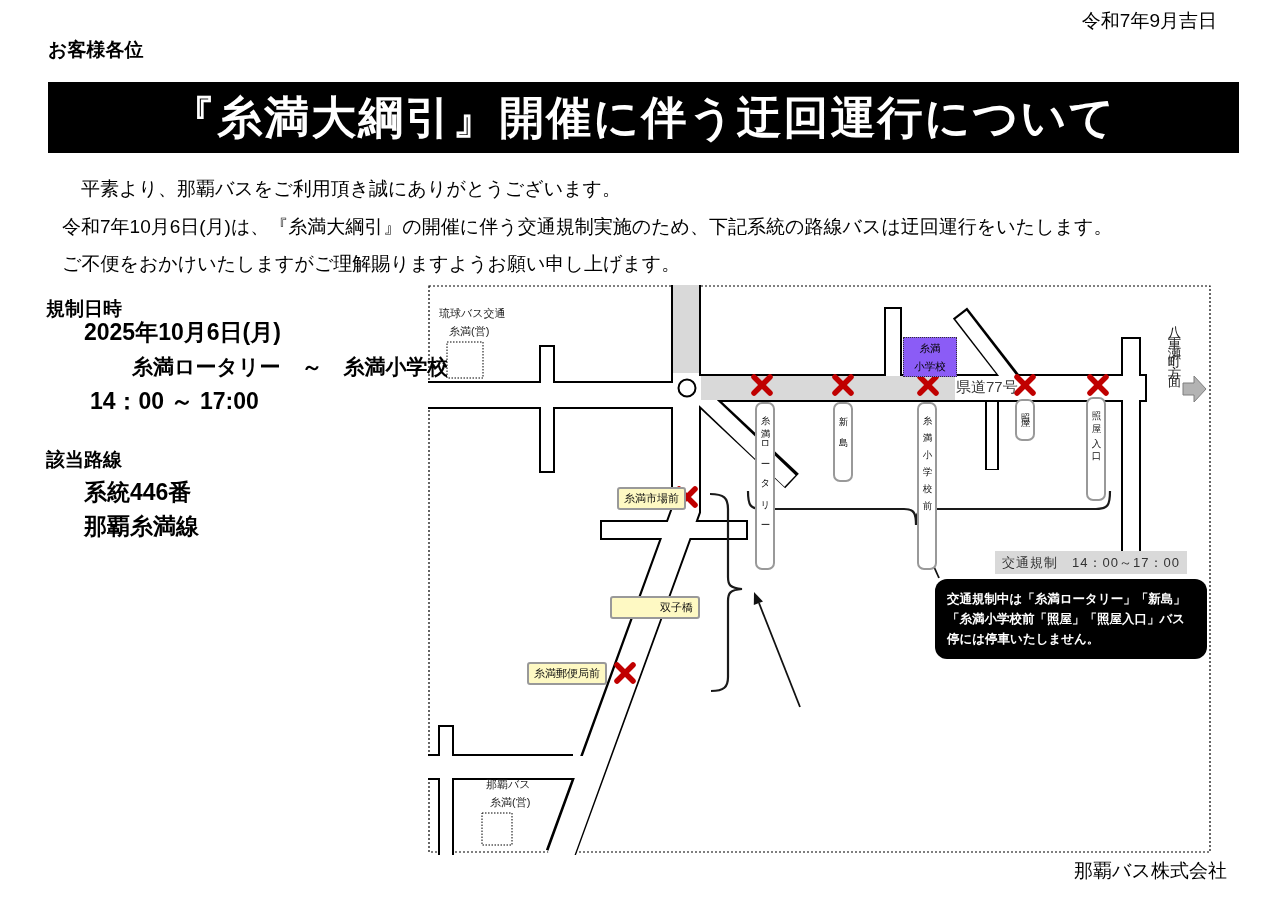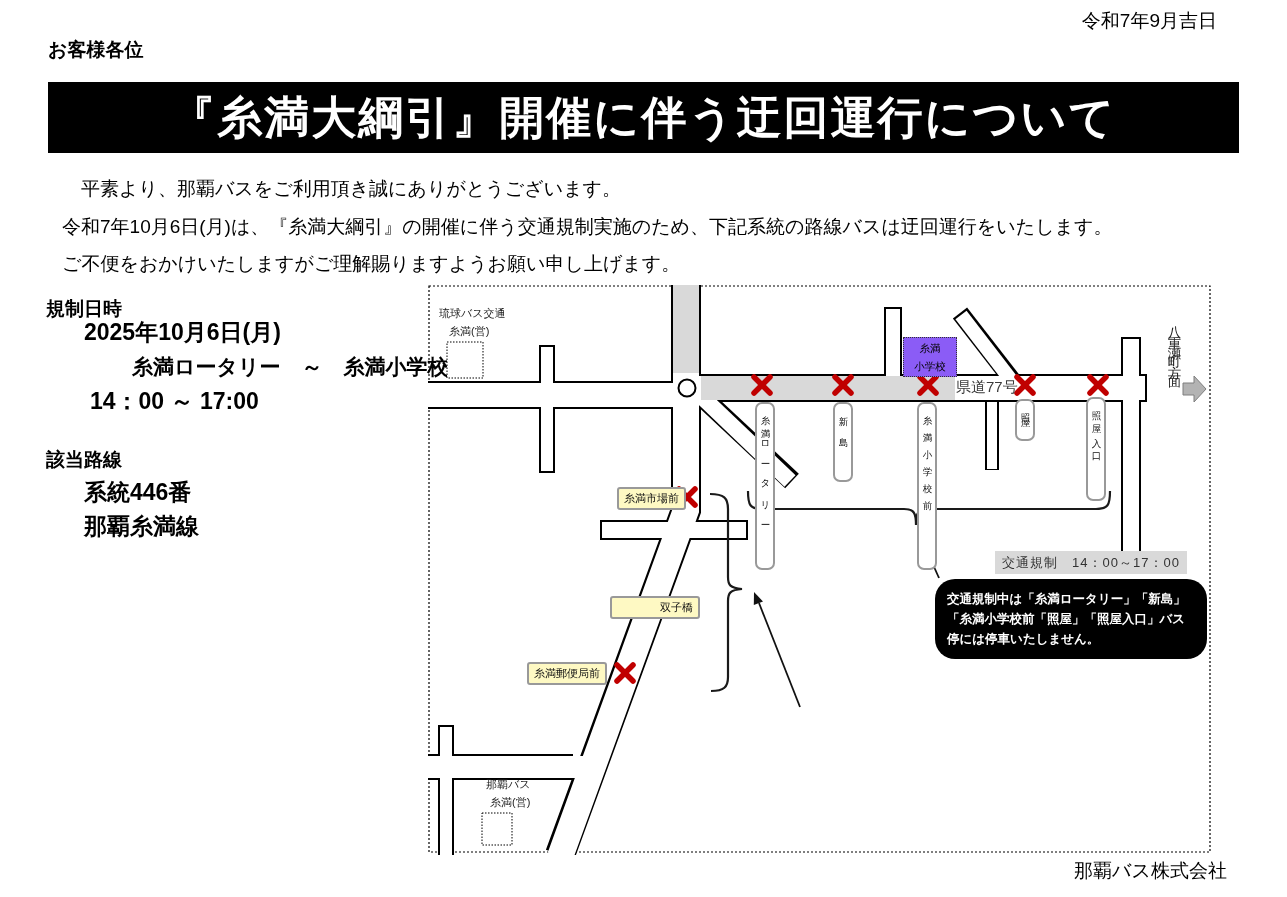--- a/index.html
+++ b/index.html
@@ -29,21 +29,21 @@
   .kendo{position:absolute;left:528px;top:93px;font-size:15px;color:#3a3a3a;white-space:nowrap;}
   .yaese{position:absolute;left:737px;top:30px;height:155px;writing-mode:vertical-rl;
     text-orientation:upright;font-size:13.5px;letter-spacing:10px;color:#222;}
   .vstop{position:absolute;writing-mode:vertical-rl;text-orientation:upright;background:#fff;
     border:2px solid #999;border-radius:7px;font-size:9.5px;padding:4px 3px;line-height:1.1;
     overflow:hidden;box-sizing:border-box;color:#111;}
   .hstop{position:absolute;background:#fef9c3;border:2px solid #999;border-radius:3px;
     font-size:11px;padding:2px 5px;white-space:nowrap;color:#111;}
   .reg-label{position:absolute;left:567px;top:266px;width:192px;height:23px;background:#d9d9d9;
     display:flex;align-items:center;justify-content:center;font-size:13px;color:#333;letter-spacing:1px;}
-  .callout{position:absolute;background:#000;color:#fff;border-radius:20px;
+  .callout{position:absolute;background:#000;color:#fff;border-radius:12px;
     font-size:12.5px;font-weight:bold;line-height:1.6;padding:10px 12px;
     word-break:break-all;box-sizing:border-box;}
   .callout-main{left:507px;top:294px;width:272px;}
   .callout-branch{left:287px;top:419px;width:288px;}
 </style>
 </head>
 <body>
 
 <div class="page">
 

